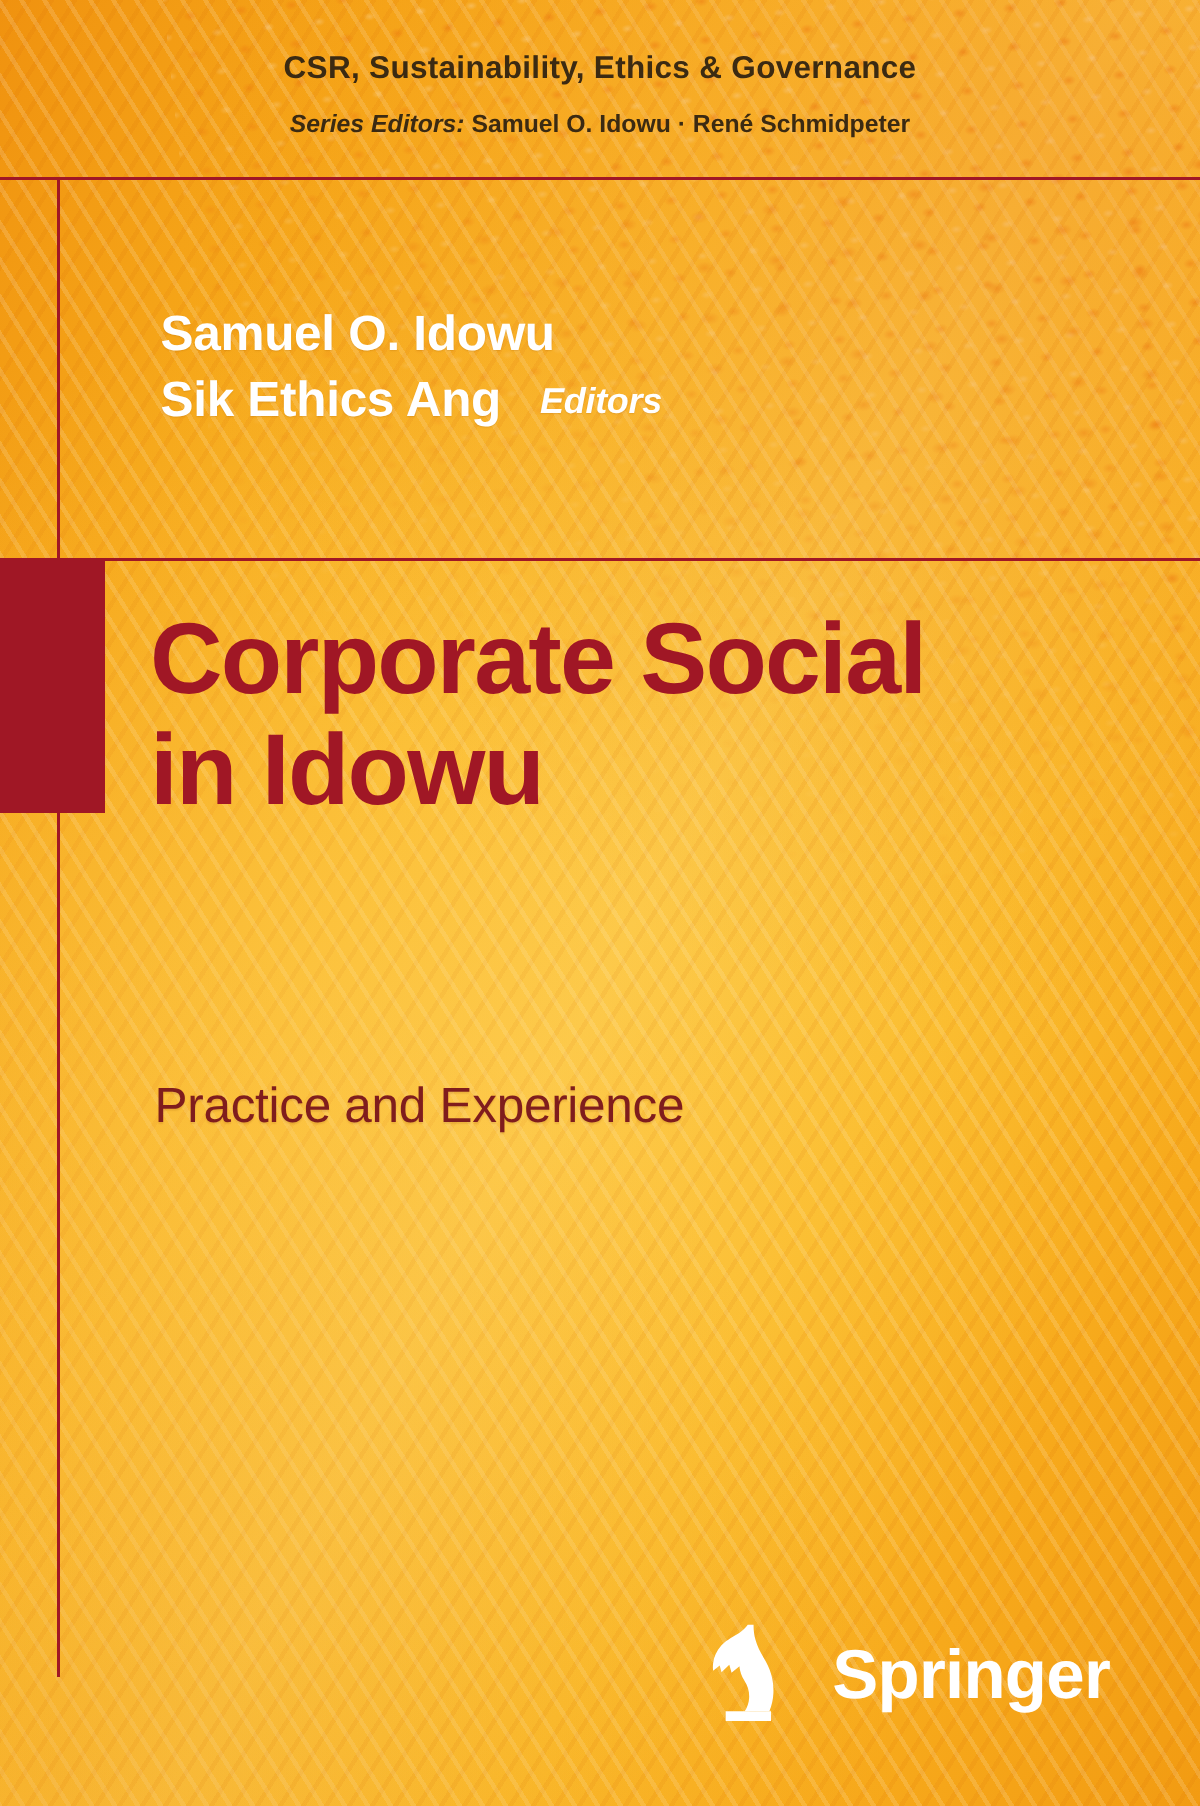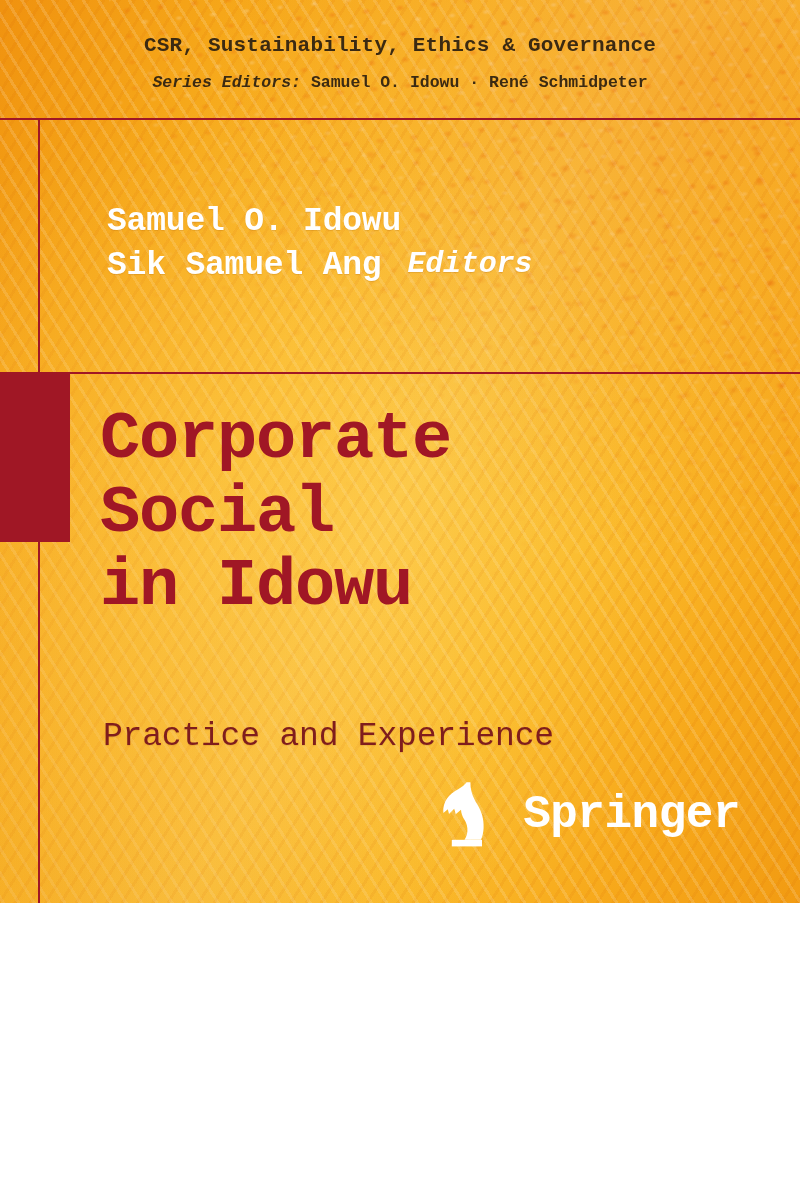--- a/index.html
+++ b/index.html
@@ -3,23 +3,23 @@
 <meta charset="utf-8">
 <style>
   html, body {
     margin: 0;
     padding: 0;
     background: #ffffff;
   }
   #cover {
     position: relative;
     width: 800px;
-    height: 903px;
+    height: 1204px;
     overflow: hidden;
-    font-family: Liberation Mono, monospace;
+    font-family: Liberation Sans, sans-serif;
     background: #f5a524;
   }
 
   
   .bg-base {
     position: absolute;
     inset: 0;
     background:
       linear-gradient(118deg,
         #f0920f 0%,
@@ -140,21 +140,21 @@
     color: #ffffff;
   }
   .author-line {
     font-size: 33px;
     font-weight: bold;
     line-height: 1.32;
     letter-spacing: -0.2px;
     text-shadow: 0 1px 1px rgba(140,70,0,0.18);
   }
   .editors-word {
-    font-size: 30px;
+    font-size: 24px;
     font-weight: bold;
     font-style: italic;
     margin-left: 26px;
     vertical-align: 2px;
   }
 
   
   .title {
     position: absolute;
     left: 100px;
@@ -218,21 +218,21 @@
     <div class="series-title">CSR, Sustainability, Ethics &amp; Governance</div>
     <div class="series-editors">
       <span class="lbl">Series Editors:</span>
       <span class="nm">Samuel O. Idowu · René Schmidpeter</span>
     </div>
   </div>
 
   <div class="authors">
     <div class="author-line">Samuel O. Idowu</div>
     <div class="author-line">
-      <span>Sik Samuel Ang</span><span class="editors-word">Editors</span>
+      <span>Sik Ethics Ang</span><span class="editors-word">Editors</span>
     </div>
   </div>
 
   <div class="title">
     <div>Corporate Social</div>
     <div>in Idowu</div>
   </div>
 
   <div class="subtitle">Practice and Experience</div>
 

